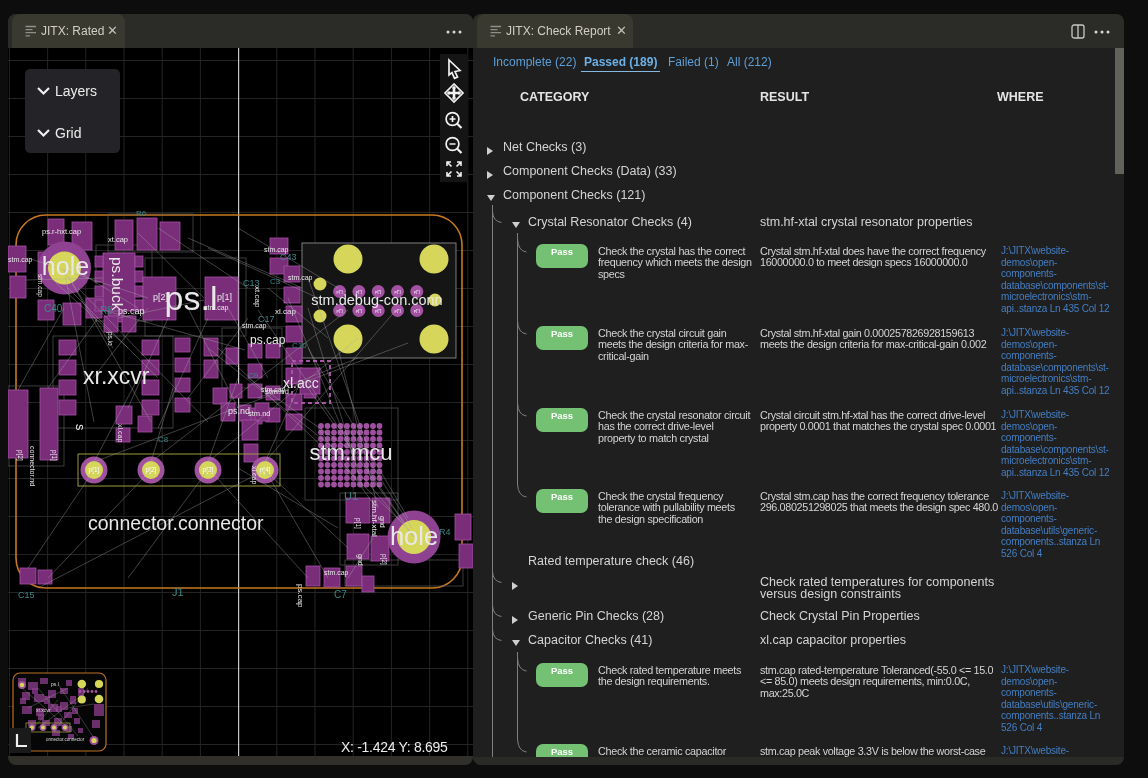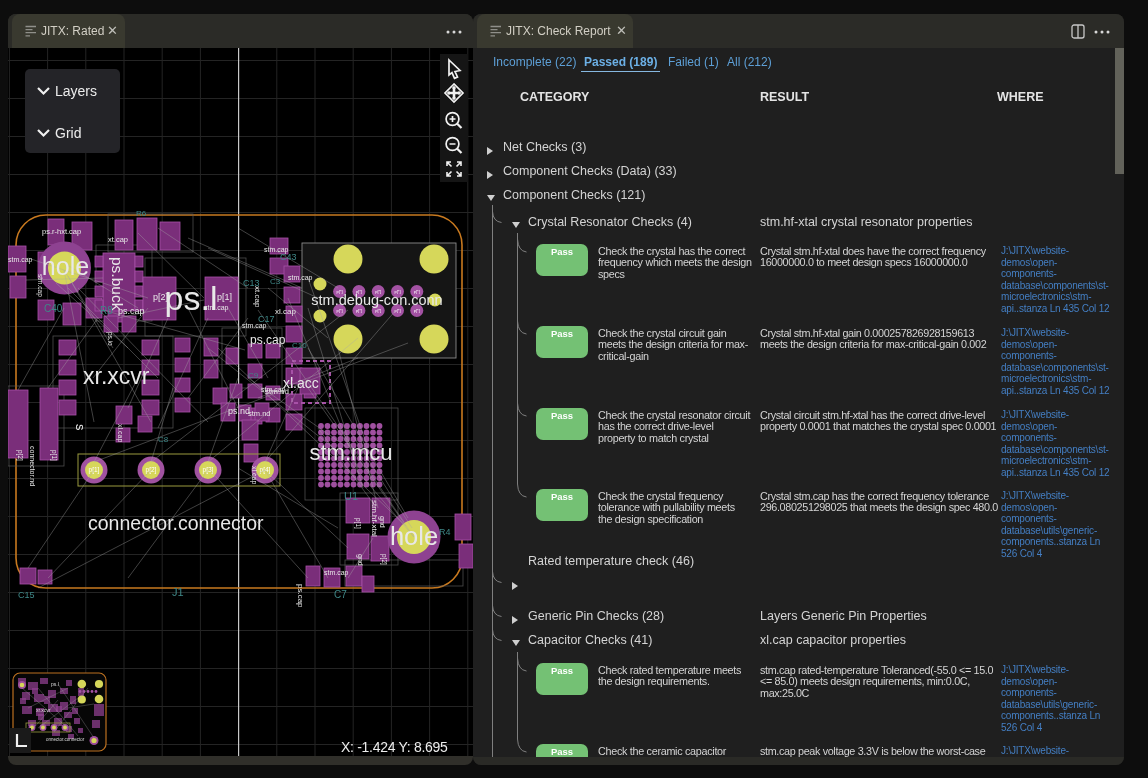--- a/index.html
+++ b/index.html
@@ -3,21 +3,21 @@
 <style>
 * { margin:0; padding:0; box-sizing:border-box; }
 html,body { width:1148px; height:778px; background:#0d0d0d; font-family:"Liberation Sans", sans-serif; overflow:hidden; }
 .panel { position:absolute; top:14px; height:751px; border-radius:8px; overflow:hidden; }
 .tabbar { position:absolute; left:0; top:0; width:100%; height:34px; background:#2b2b27; }
 .tab { position:absolute; top:0; height:34px; background:#39392f; border-radius:8px 8px 0 0; color:#d2cfc5; font-size:12px; }
 .tabtxt { position:absolute; top:10px; white-space:nowrap; }
 .x { position:absolute; top:8.5px; color:#c0c0ba; font-size:13px; }
 .g { position:absolute; color:#d4d4d4; font-size:12.5px; white-space:nowrap; line-height:11.7px; }
 .arr { position:absolute; width:0; height:0; }
-.badge { position:absolute; width:52px; height:32px; background:#74c174; border-radius:7px; color:#fff; font-size:9.5px; font-weight:bold; text-align:center; line-height:16px; }
+.badge { position:absolute; width:52px; height:24px; background:#74c174; border-radius:7px; color:#fff; font-size:9.5px; font-weight:bold; text-align:center; line-height:16px; }
 .chk { position:absolute; color:#d4d4d4; font-size:10.8px; line-height:11.8px; white-space:nowrap; letter-spacing:-0.3px; }
 .res { position:absolute; color:#d4d4d4; font-size:10.8px; line-height:11.8px; white-space:nowrap; letter-spacing:-0.35px; }
 .lnk { position:absolute; color:#447fc4; font-size:10px; line-height:11.5px; white-space:nowrap; letter-spacing:-0.2px; }
 .filters { position:absolute; top:41px; font-size:12px; color:#5d9fd6; white-space:nowrap; }
 .hdr { position:absolute; top:76px; color:#e4e4e4; font-size:12.5px; font-weight:bold; }
 </style></head>
 <body>
 
 <div class="panel" style="left:8px;width:465px;background:#302f2a;">
   <div class="tabbar">
@@ -509,23 +509,24 @@
 <div class="badge" style="left:63px;top:394px;">Pass</div>
       <div class="chk" style="left:125px;top:395.5px;">Check the crystal resonator circuit<br>has the correct drive-level<br>property to match crystal</div>
       <div class="res" style="left:287px;top:395.5px;">Crystal circuit stm.hf-xtal has the correct drive-level<br>property 0.0001 that matches the crystal spec 0.0001</div>
       <div class="lnk" style="left:528px;top:395px;">J:\JITX\website-<br>demos\open-<br>components-<br>database\components\st-<br>microelectronics\stm-<br>api..stanza Ln 435 Col 12</div>
 <div class="badge" style="left:63px;top:475px;">Pass</div>
       <div class="chk" style="left:125px;top:476.5px;">Check the crystal frequency<br>tolerance with pullability meets<br>the design specification</div>
       <div class="res" style="left:287px;top:476.5px;">Crystal stm.cap has the correct frequency tolerance<br>296.080251298025 that meets the design spec 480.0</div>
       <div class="lnk" style="left:528px;top:476px;">J:\JITX\website-<br>demos\open-<br>components-<br>database\utils\generic-<br>components..stanza Ln<br>526 Col 4</div>
 <div class="arr" style="left:39px;top:568px;border-top:4.5px solid transparent;border-bottom:4.5px solid transparent;border-left:6px solid #cfcfcf;"></div>
       <div class="g" style="left:55px;top:542px;">Rated temperature check (46)</div>
+      <div class="g" style="left:287px;top:563px;">Check rated temperatures for components<br>versus design constraints</div>
 <div class="arr" style="left:39px;top:602px;border-top:4.5px solid transparent;border-bottom:4.5px solid transparent;border-left:6px solid #cfcfcf;"></div>
       <div class="g" style="left:55px;top:597px;">Generic Pin Checks (28)</div>
-      <div class="g" style="left:287px;top:597px;">Layers Generic Pin Properties</div>
+      <div class="g" style="left:287px;top:597px;">Check Crystal Pin Properties</div>
 <div class="arr" style="left:39px;top:626px;border-left:4.5px solid transparent;border-right:4.5px solid transparent;border-top:6px solid #cfcfcf;"></div>
       <div class="g" style="left:55px;top:621px;">Capacitor Checks (41)</div>
       <div class="g" style="left:287px;top:621px;">xl.cap capacitor properties</div>
 <div class="badge" style="left:63px;top:649px;">Pass</div>
       <div class="chk" style="left:125px;top:650.5px;">Check rated temperature meets<br>the design requirements.</div>
       <div class="res" style="left:287px;top:650.5px;">stm.cap rated-temperature Toleranced(-55.0 &lt;= 15.0<br>&lt;= 85.0) meets design requirements, min:0.0C,<br>max:25.0C</div>
       <div class="lnk" style="left:528px;top:650px;">J:\JITX\website-<br>demos\open-<br>components-<br>database\utils\generic-<br>components..stanza Ln<br>526 Col 4</div>
 <div class="badge" style="left:63px;top:730px;">Pass</div>
       <div class="chk" style="left:125px;top:731.5px;">Check the ceramic capacitor</div>
       <div class="res" style="left:287px;top:731.5px;">stm.cap peak voltage 3.3V is below the worst-case</div>

